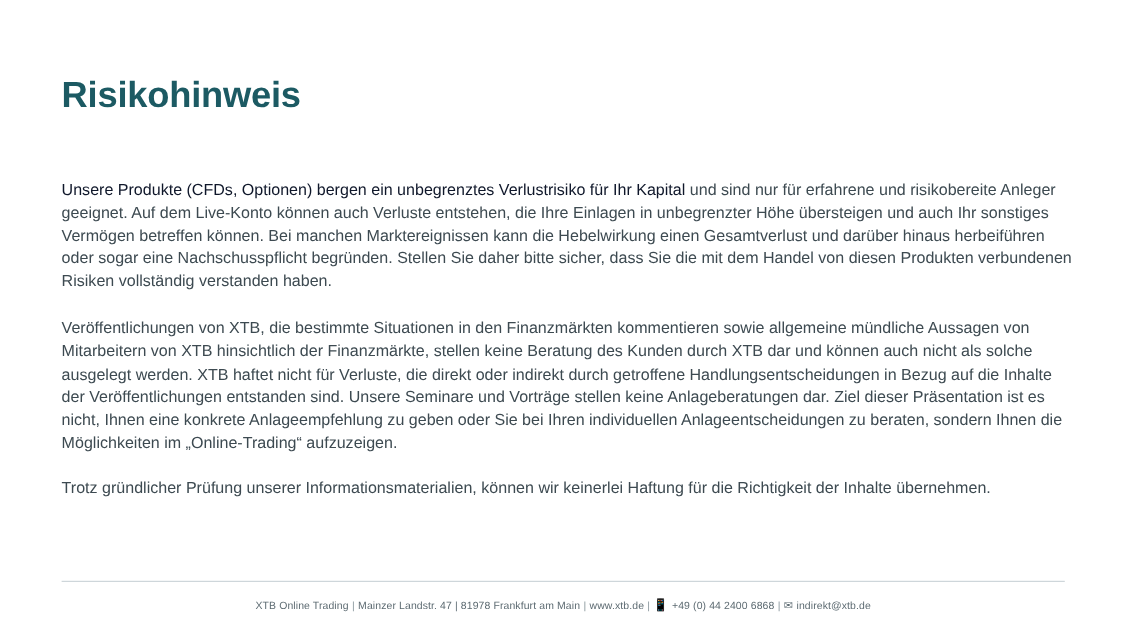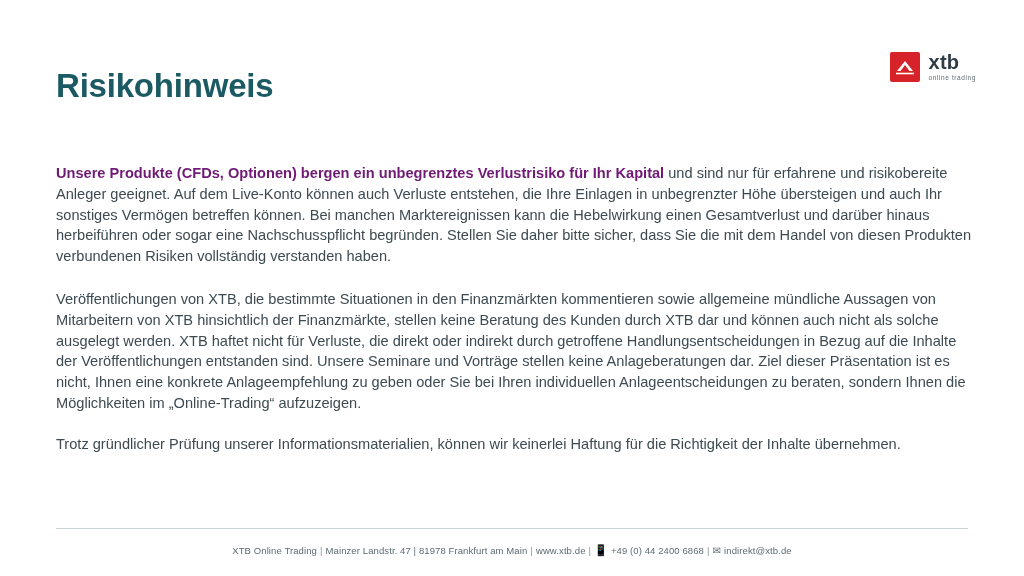--- a/index.html
+++ b/index.html
@@ -88,22 +88,22 @@
     margin: 0 0 20px 0;
     text-align: left;
   }
   .para:last-child {
     margin-bottom: 0;
   }
   .para.spaced-extra {
     margin-bottom: 22px;
   }
   .lead-bold {
-    font-weight: bold;
-    color: #701a75;
+    font-weight: normal;
+    color: #0f172a;
   }
 
   
   .footer-rule {
     position: absolute;
     left: 56px;
     top: 528px;
     width: 912px;
     height: 1px;
     background: #c9d2d6;
@@ -136,32 +136,20 @@
     line-height: 1;
   }
 </style>
 </head>
 <body>
 
 <div class="slide">
 
   <h1 class="page-title">Risikohinweis</h1>
 
-  <div class="logo">
-    <div class="logo-mark">
-      <svg width="20" height="18" viewBox="0 0 20 18" aria-hidden="true">
-        <path d="M2 13 L10 3 L18 13 L14.5 13 L10 7 L5.5 13 Z" fill="#ffffff"></path>
-        <path d="M1 15.5 L19 15.5" stroke="#ffffff" stroke-width="1.6"></path>
-      </svg>
-    </div>
-    <div class="logo-text">
-      <span class="logo-word">xtb</span>
-      <span class="logo-sub">online trading</span>
-    </div>
-  </div>
 
   <div class="content">
     <p class="para spaced-extra"><span class="lead-bold">Unsere Produkte (CFDs, Optionen) bergen ein unbegrenztes Verlustrisiko für Ihr Kapital</span><span> und sind nur für erfahrene und risikobereite Anleger geeignet. Auf dem Live-Konto können auch Verluste entstehen, die Ihre Einlagen in unbegrenzter Höhe übersteigen und auch Ihr sonstiges Vermögen betreffen können. Bei manchen Marktereignissen kann die Hebelwirkung einen Gesamtverlust und darüber hinaus herbeiführen oder sogar eine Nachschusspflicht begründen. Stellen Sie daher bitte sicher, dass Sie die mit dem Handel von diesen Produkten verbundenen Risiken vollständig verstanden haben.</span></p>
     <p class="para">Veröffentlichungen von XTB, die bestimmte Situationen in den Finanzmärkten kommentieren sowie allgemeine mündliche Aussagen von Mitarbeitern von XTB hinsichtlich der Finanzmärkte, stellen keine Beratung des Kunden durch XTB dar und können auch nicht als solche ausgelegt werden.  XTB haftet nicht für Verluste, die direkt oder indirekt durch getroffene Handlungsentscheidungen in Bezug auf die Inhalte der Veröffentlichungen entstanden sind.  Unsere Seminare und Vorträge stellen keine Anlageberatungen dar. Ziel dieser Präsentation ist es nicht, Ihnen eine konkrete Anlageempfehlung zu geben oder Sie bei Ihren individuellen Anlageentscheidungen zu beraten, sondern Ihnen die Möglichkeiten im „Online-Trading“ aufzuzeigen.</p>
     <p class="para">Trotz gründlicher Prüfung unserer Informationsmaterialien, können wir keinerlei Haftung für die Richtigkeit der Inhalte übernehmen.</p>
   </div>
 
   <div class="footer-rule"></div>
 
   <div class="footer">

